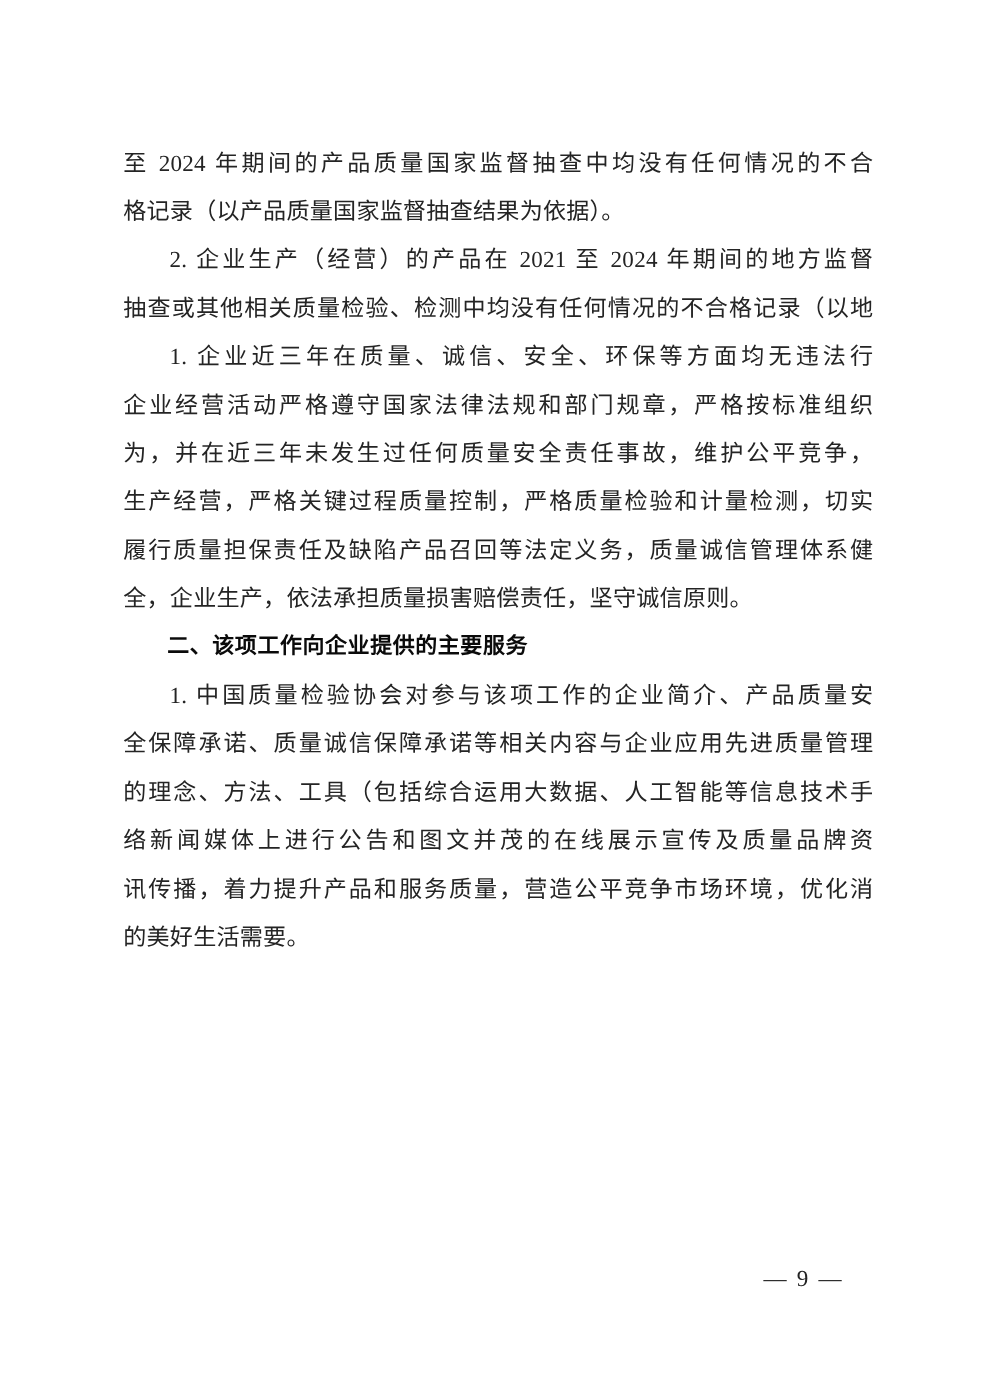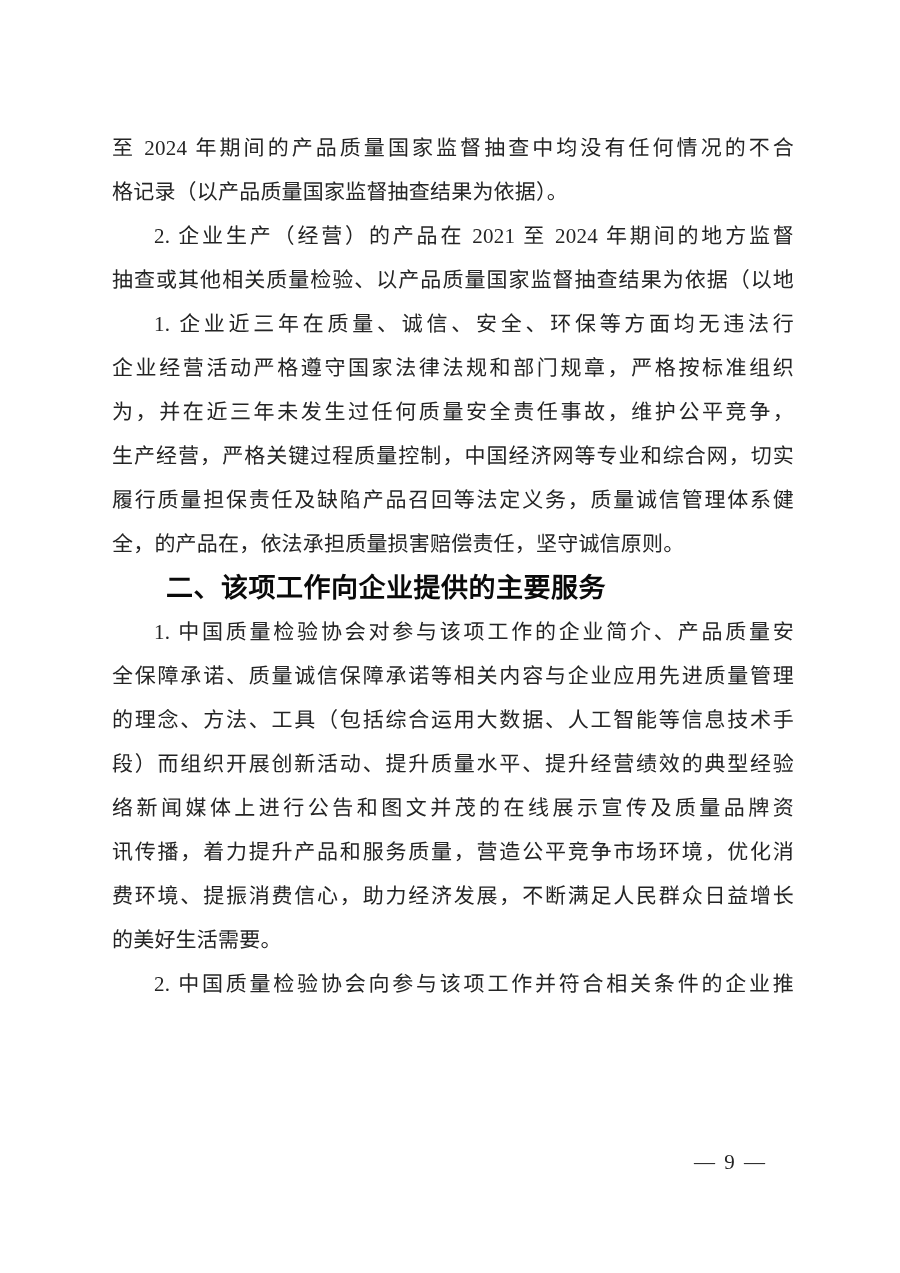--- a/index.html
+++ b/index.html
@@ -36,21 +36,21 @@
   .line.justify {
     white-space: normal;
     text-align: justify;
     text-align-last: justify;
     text-justify: inter-character;
   }
   .line.indent { text-indent: 2em; }
   .line.heading {
     font-family: "Liberation Sans", "DejaVu Sans", sans-serif;
     font-weight: bold;
-    font-size: 27px;
+    font-size: 20px;
     color: var(--heading-color);
     letter-spacing: 0.5px;
   }
   .page-number {
     position: absolute;
     top: 1150px;
     right: 133px;
     font-size: 21px;
     line-height: 24px;
     color: var(--text-color);
@@ -59,32 +59,29 @@
   }
 </style>
 </head>
 <body>
 
 <div class="page">
   <div class="content">
       <div class="line body justify">至 2024 年期间的产品质量国家监督抽查中均没有任何情况的不合</div>
       <div class="line body">格记录（以产品质量国家监督抽查结果为依据）。</div>
       <div class="line body indent justify">2. 企业生产（经营）的产品在 2021 至 2024 年期间的地方监督</div>
-      <div class="line body justify">抽查或其他相关质量检验、以产品质量国家监督抽查结果为依据（以地</div>
+      <div class="line body justify">抽查或其他相关质量检验、检测中均没有任何情况的不合格记录（以地</div>
       <div class="line body indent justify">1. 企业近三年在质量、诚信、安全、环保等方面均无违法行</div>
       <div class="line body justify">企业经营活动严格遵守国家法律法规和部门规章，严格按标准组织</div>
       <div class="line body justify">为，并在近三年未发生过任何质量安全责任事故，维护公平竞争，</div>
-      <div class="line body justify">生产经营，严格关键过程质量控制，中国经济网等专业和综合网，切实</div>
+      <div class="line body justify">生产经营，严格关键过程质量控制，严格质量检验和计量检测，切实</div>
       <div class="line body justify">履行质量担保责任及缺陷产品召回等法定义务，质量诚信管理体系健</div>
-      <div class="line body">全，的产品在，依法承担质量损害赔偿责任，坚守诚信原则。</div>
+      <div class="line body">全，企业生产，依法承担质量损害赔偿责任，坚守诚信原则。</div>
       <div class="line heading indent">二、该项工作向企业提供的主要服务</div>
       <div class="line body indent justify">1. 中国质量检验协会对参与该项工作的企业简介、产品质量安</div>
       <div class="line body justify">全保障承诺、质量诚信保障承诺等相关内容与企业应用先进质量管理</div>
       <div class="line body justify">的理念、方法、工具（包括综合运用大数据、人工智能等信息技术手</div>
-      <div class="line body justify">段）而组织开展创新活动、提升质量水平、提升经营绩效的典型经验</div>
       <div class="line body justify">络新闻媒体上进行公告和图文并茂的在线展示宣传及质量品牌资</div>
       <div class="line body justify">讯传播，着力提升产品和服务质量，营造公平竞争市场环境，优化消</div>
-      <div class="line body justify">费环境、提振消费信心，助力经济发展，不断满足人民群众日益增长</div>
       <div class="line body">的美好生活需要。</div>
-      <div class="line body indent justify">2. 中国质量检验协会向参与该项工作并符合相关条件的企业推</div>
     </div>
   <div class="page-number">— 9 —</div>
 </div>
 
 </body></html>

